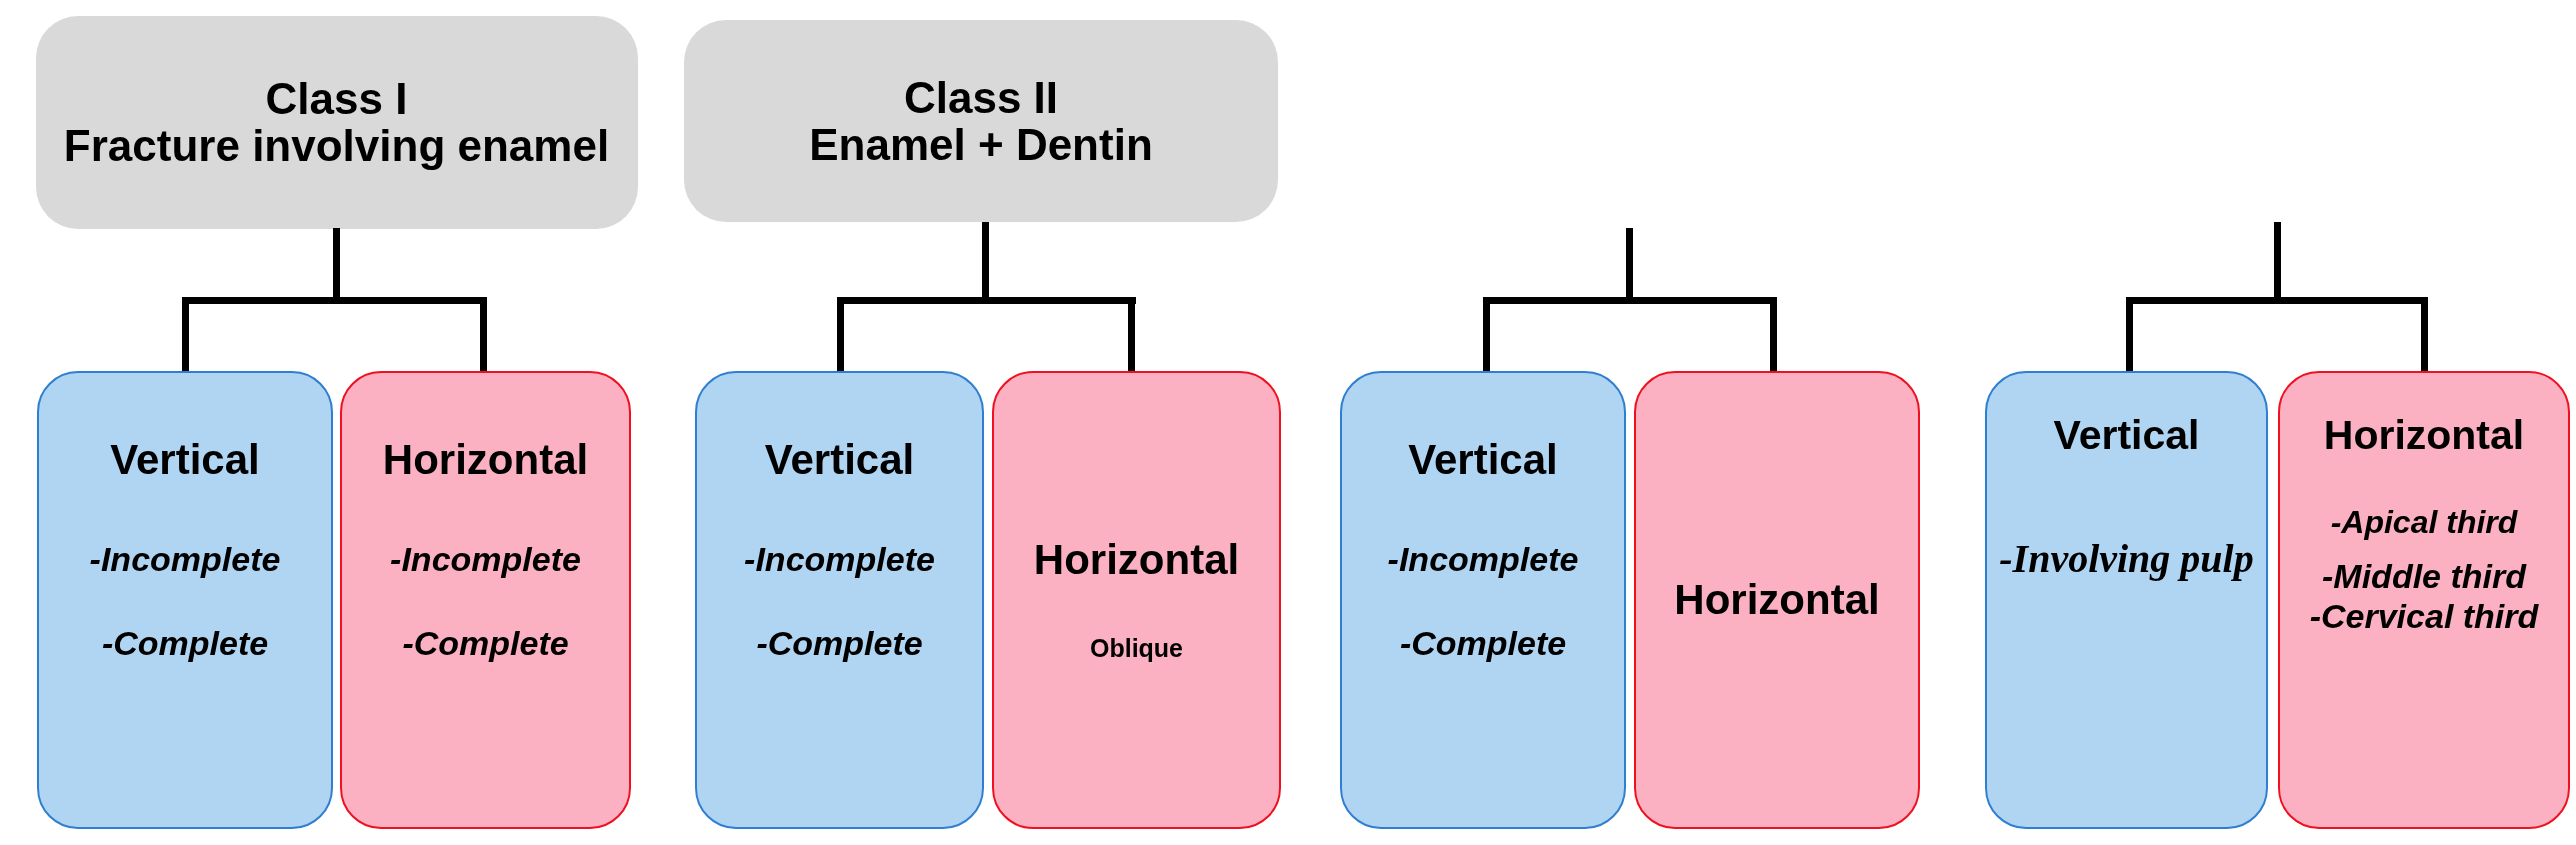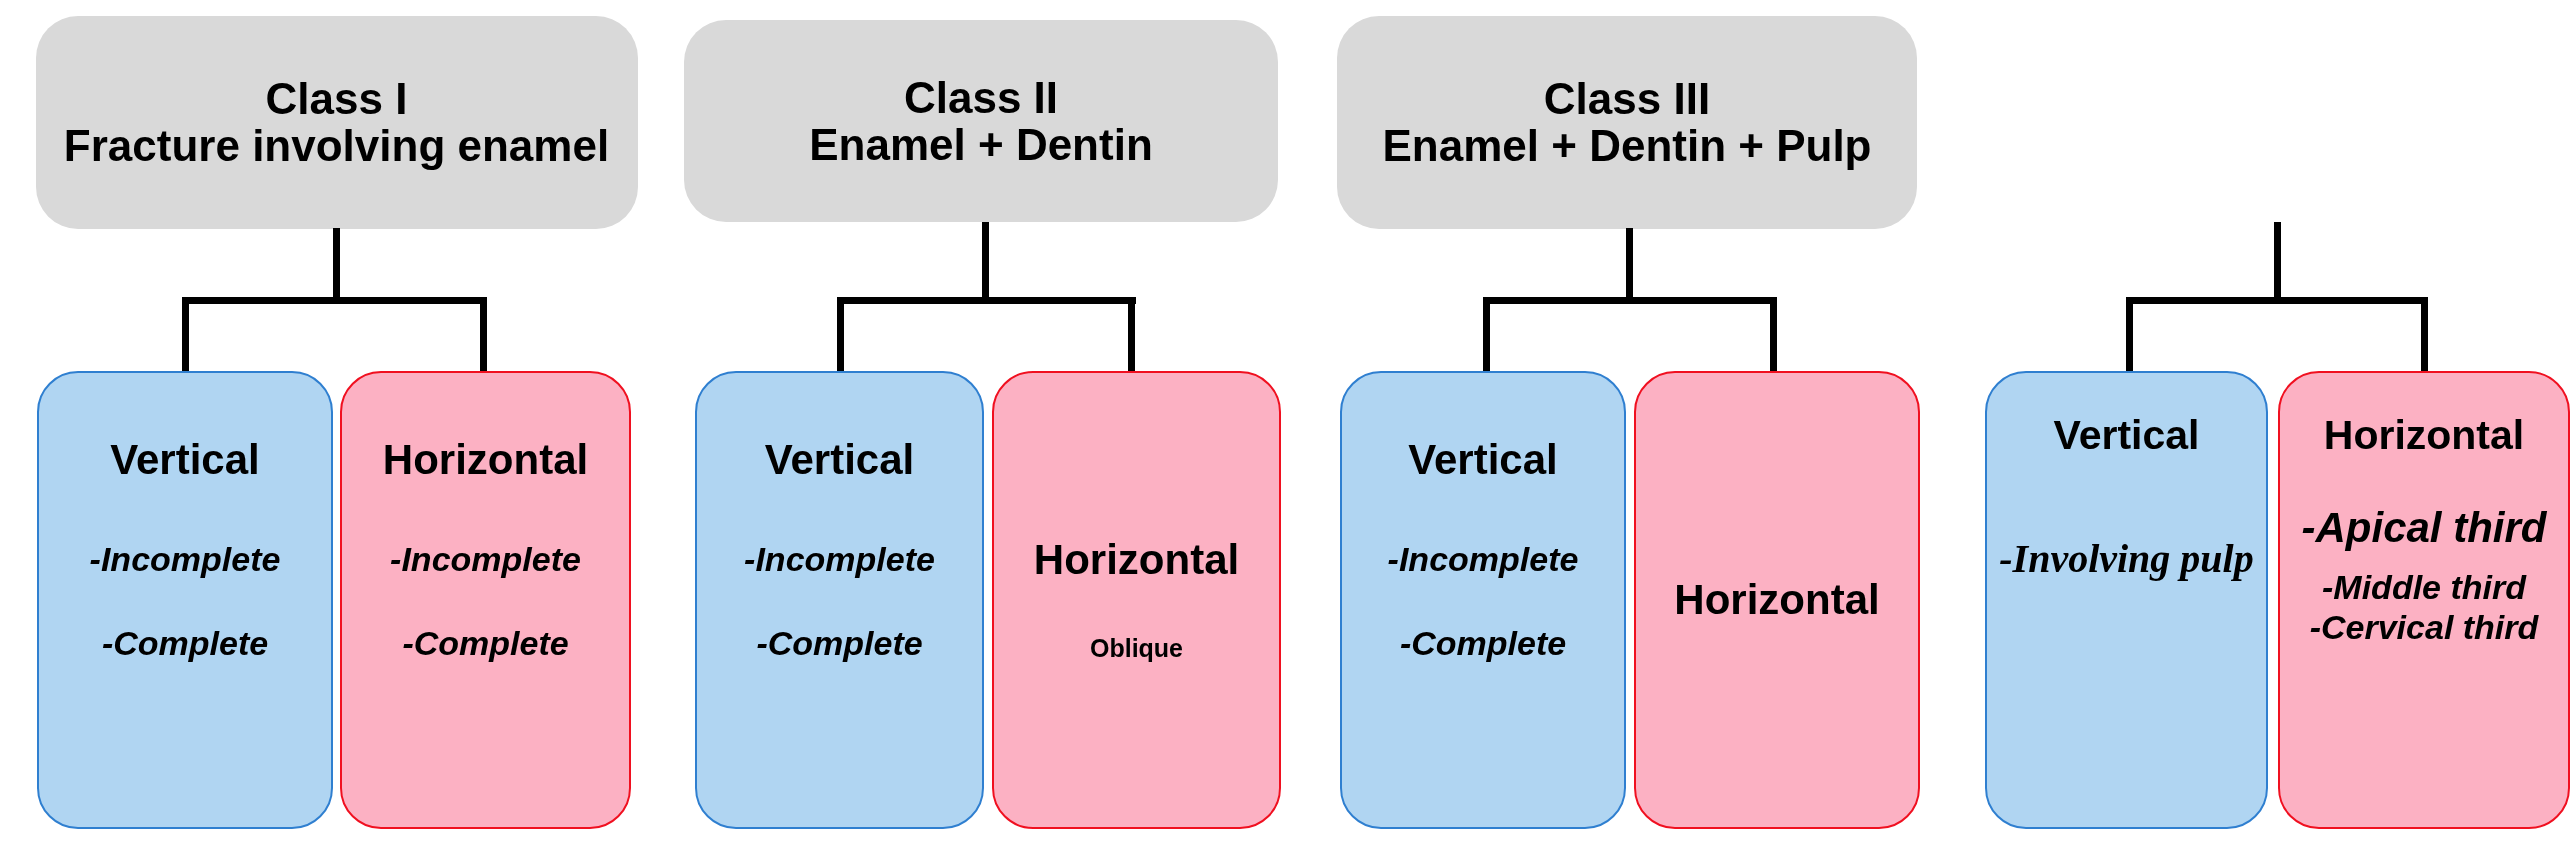--- a/index.html
+++ b/index.html
@@ -119,23 +119,20 @@
     </div>
 
     <div class="child-box pink align-center" style="left:976px;top:371px;width:289px;height:458px;">
       <div class="cb-title" style="font-size:42px;">Horizontal</div>
       <div class="cb-plain" style="font-size:25px;margin-top:53px;">Oblique</div>
     </div>
   </div>
 
   <div class="column" style="left:0;width:633px;">
 
-    <div class="header-box" style="left:1321px;top:15.6px;width:580px;height:213px;font-size:44px;">
-      <span class="htxt"><span>Class III</span><br><span>Enamel + Dentin + Pulp</span></span>
-    </div>
 
     <div class="conn conn-v" style="left:1610px;top:228px;height:72px;"></div>
     <div class="conn conn-h" style="left:1467px;top:297px;width:294px;"></div>
     <div class="conn conn-v" style="left:1467px;top:297px;height:77px;"></div>
     <div class="conn conn-v" style="left:1754px;top:297px;height:77px;"></div>
 
     <div class="child-box blue align-top" style="left:1324px;top:371px;width:286px;height:458px;">
       <div class="cb-title" style="font-size:42px;margin-top:45px;">Vertical</div>
       <div class="cb-line" style="font-size:34px;margin-top:59px;">-Incomplete</div>
       <div class="cb-line" style="font-size:34px;margin-top:47px;">-Complete</div>
@@ -154,20 +151,20 @@
     <div class="conn conn-v" style="left:2110px;top:297px;height:77px;"></div>
     <div class="conn conn-v" style="left:2405px;top:297px;height:77px;"></div>
 
     <div class="child-box blue align-top" style="left:1969px;top:371px;width:283px;height:458px;">
       <div class="cb-title" style="font-size:41px;margin-top:20.3px;">Vertical</div>
       <div class="cb-line" style="font-size:40px;margin-top:80px;font-family:Liberation Serif, serif;">-Involving pulp</div>
     </div>
 
     <div class="child-box pink align-top" style="left:2262px;top:371px;width:292px;height:458px;">
       <div class="cb-title" style="font-size:41px;margin-top:20.3px;">Horizontal</div>
-      <div class="cb-line" style="font-size:42px;margin-top:48px;">-Apical third</div>
+      <div class="cb-line" style="font-size:32px;margin-top:48px;">-Apical third</div>
       <div class="cb-line" style="font-size:34px;margin-top:19px;">-Middle third</div>
       <div class="cb-line" style="font-size:34px;margin-top:3.1px;">-Cervical third</div>
     </div>
   </div>
 
 </div>
 
 
 </body></html>

